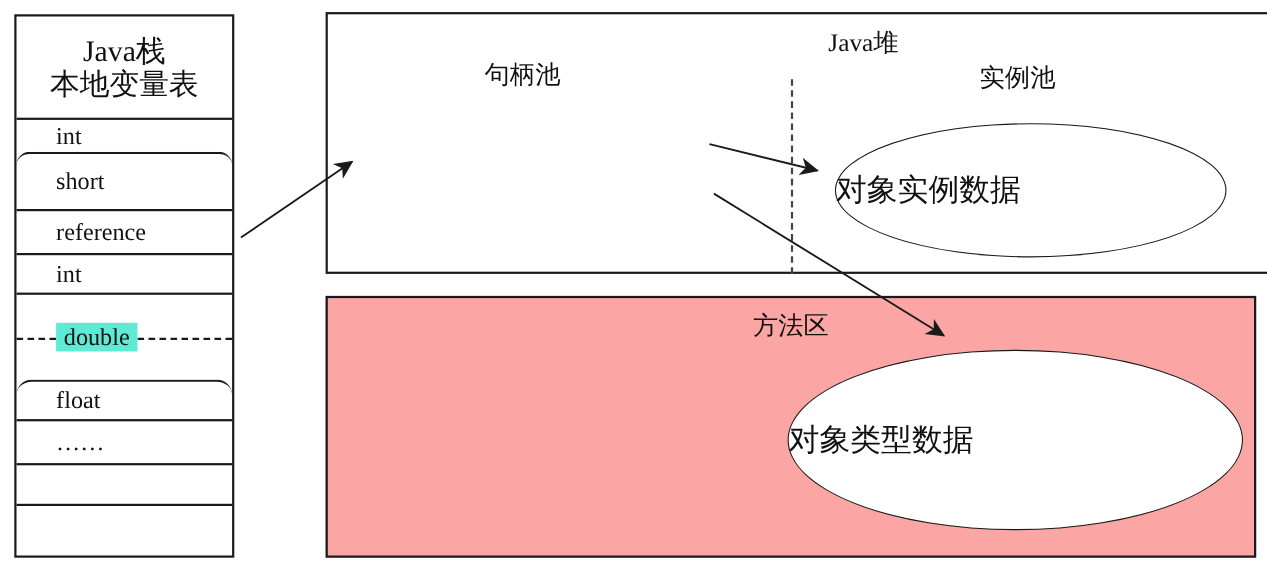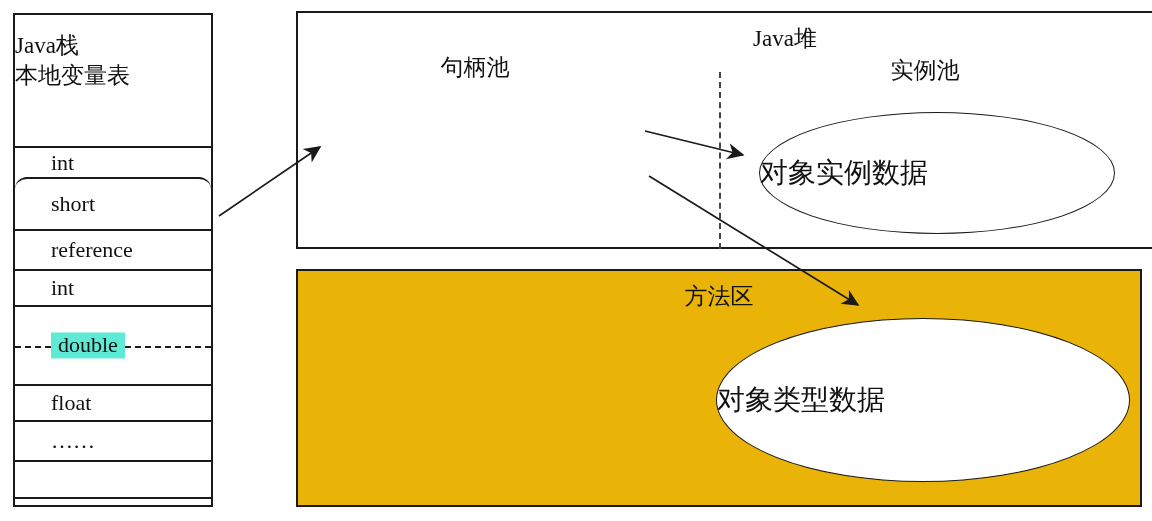--- a/index.html
+++ b/index.html
@@ -17,40 +17,40 @@
   }
   
   .stack-table {
     position: absolute;
     left: 13px; top: 13px;
     width: 200px; height: 494px;
     border: 2px solid #1a1a1a;
     background: #fff;
   }
   .stack-header {
-    height: 131px;
-    text-align: left;
-    font-size: 23px;
+    height: 92px;
+    text-align: center;
+    font-size: 27px;
     line-height: 30px;
     padding-top: 16px;
   }
   .stack-row {
     border-top: 2px solid #1a1a1a;
     font-size: 22px;
     padding-left: 36px;
     display: flex;
     align-items: center;
     position: relative;
   }
   .r-int1 { height: 31px; }
   .r-short { height: 52px; border-radius: 12px; }
   .r-reference { height: 40px; }
   .r-int2 { height: 36px; }
   .r-double { height: 79px; padding-left: 0; }
-  .r-float { height: 36px; }
+  .r-float { height: 36px; border-radius: 14px; }
   .r-dots { height: 40px; }
   .r-empty1 { height: 37px; }
   .r-empty2 { height: 37px; }
   .dashed-mid-line {
     position: absolute;
     left: 0; right: 0; top: 50%;
     border-top: 2px dashed #1a1a1a;
   }
   .double-label {
     position: absolute;
@@ -67,21 +67,21 @@
     left: 296px; top: 11px;
     width: 978px; height: 238px;
     border: 2px solid #1a1a1a;
     background: #fff;
   }
   .method-box {
     position: absolute;
     left: 296px; top: 269px;
     width: 846px; height: 238px;
     border: 2px solid #1a1a1a;
-    background: #eab308;
+    background: #fca5a5;
   }
   .box-title {
     position: absolute;
     left: 50%; transform: translateX(-50%);
     top: 10px;
     font-size: 23px;
     white-space: nowrap;
   }
   .pool-label {
     position: absolute;

